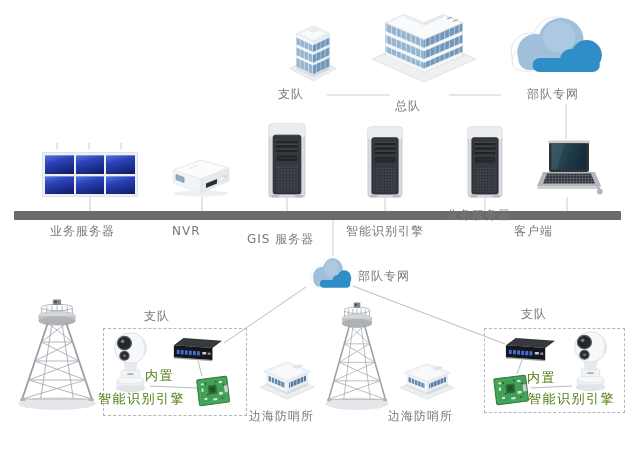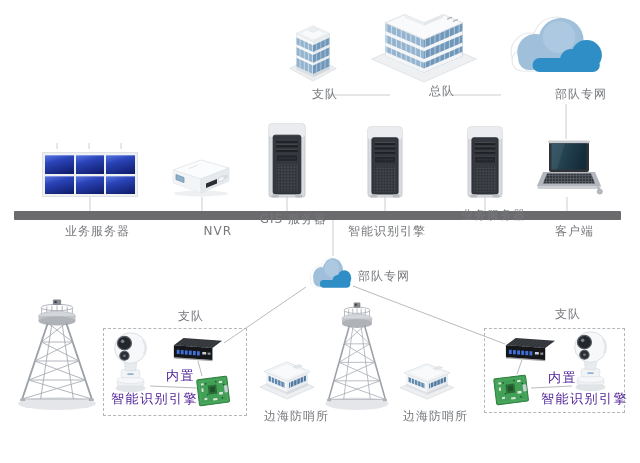--- a/index.html
+++ b/index.html
@@ -4,22 +4,22 @@
 <style>
   *{margin:0;padding:0;box-sizing:border-box}
   html,body{background:#ffffff}
   body{font-family:"DejaVu Sans","Liberation Sans",sans-serif}
   .stage{position:relative;width:640px;height:463px;background:#fff;overflow:hidden}
   .wires{position:absolute;left:0;top:0;z-index:1}
   .dashed-box{position:absolute;border:1px dashed #b3b6ba;z-index:2;background:transparent}
   .icon{position:absolute;z-index:3}
   .icon svg{width:100%;height:100%;display:block}
   .lbl{position:absolute;z-index:4;font-size:12px;letter-spacing:1px;color:#76787c;
-       text-align:right;line-height:1.2;white-space:nowrap}
-  .lbl.em{font-size:13px;letter-spacing:1.5px;color:#4c1d95}
+       text-align:left;line-height:1.2;white-space:nowrap}
+  .lbl.em{font-size:13px;letter-spacing:1.5px;color:#4d7c0f}
   .lbl.left-align{text-align:left}
   .monitor-wall{position:absolute;z-index:3;display:grid;
        grid-template-columns:repeat(3,1fr);grid-template-rows:repeat(2,1fr);
        gap:2px;background:#eef0f2;border:1px solid #dfe2e5;padding:2px}
   .panel{background:linear-gradient(165deg,#5a77e2 0%,#2a43b8 35%,#0e1a66 100%);
        box-shadow:inset 0 1px 0 rgba(255,255,255,.3)}
 </style>
 </head>
 <body>
 
@@ -424,26 +424,26 @@
         <use href="#g-board"></use>
       </svg>
   </div>
   <div class="icon" style="left:570px;top:330px;width:41px;height:63px">
     <svg viewBox="0 0 44 70" preserveAspectRatio="none">
         <use href="#g-ptz"></use>
       </svg>
   </div>
 
   <div class="lbl" style="left:278px;top:87px;width:60px">支队</div>
-  <div class="lbl" style="left:395px;top:84px;width:60px">总队</div>
+  <div class="lbl" style="left:395px;top:99px;width:60px">总队</div>
   <div class="lbl" style="left:527px;top:87px;width:80px">部队专网</div>
 
   <div class="lbl" style="left:50px;top:224px;width:80px">业务服务器</div>
   <div class="lbl" style="left:172px;top:224px;width:60px">NVR</div>
-  <div class="lbl" style="left:247px;top:212px;width:80px">GIS 服务器</div>
+  <div class="lbl" style="left:247px;top:232px;width:80px">GIS 服务器</div>
   <div class="lbl" style="left:346px;top:224px;width:80px">智能识别引擎</div>
   <div class="lbl" style="left:446px;top:208px;width:80px">业务服务器</div>
   <div class="lbl" style="left:514px;top:224px;width:80px">客户端</div>
 
   <div class="lbl left-align" style="left:358px;top:269px">部队专网</div>
 
   <div class="lbl" style="left:144px;top:309px;width:60px">支队</div>
   <div class="lbl" style="left:521px;top:307px;width:60px">支队</div>
 
   <div class="lbl em" style="left:145px;top:368px;width:50px">内置</div>

